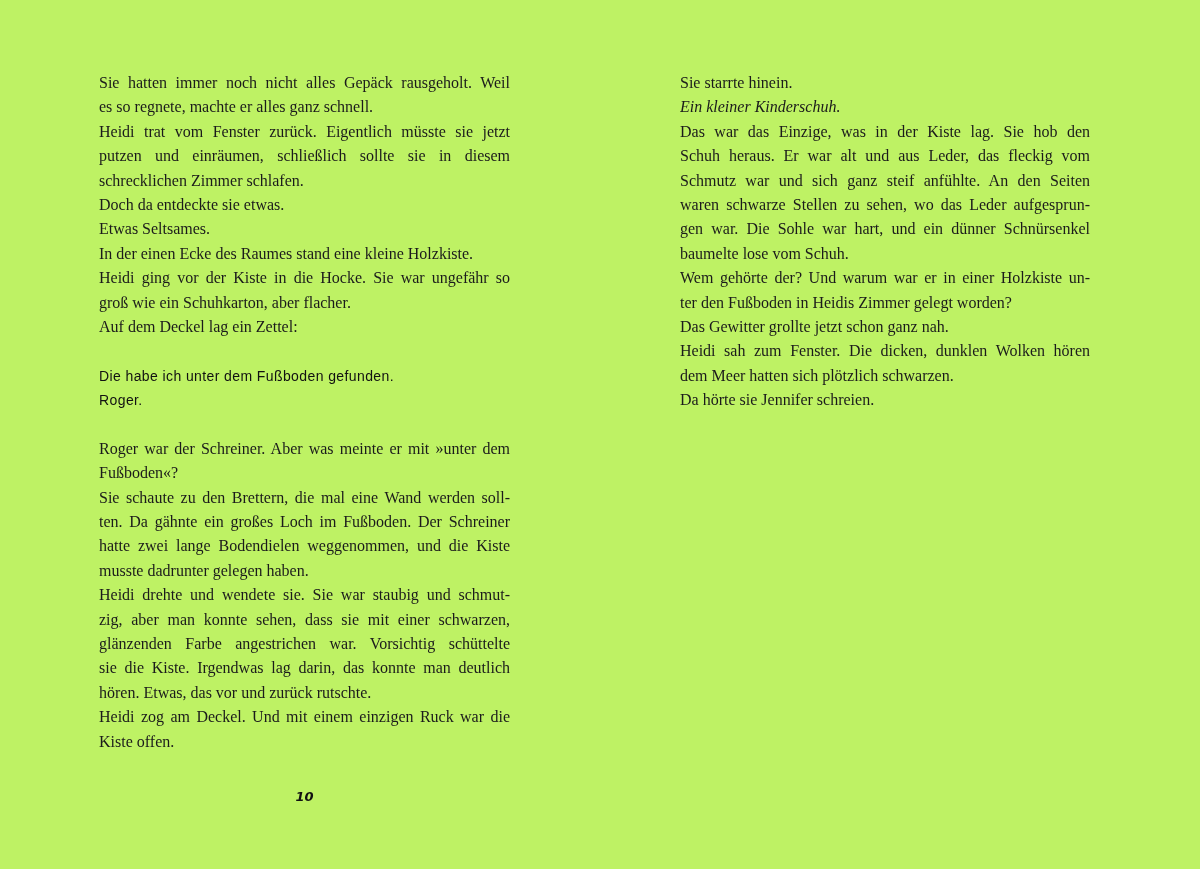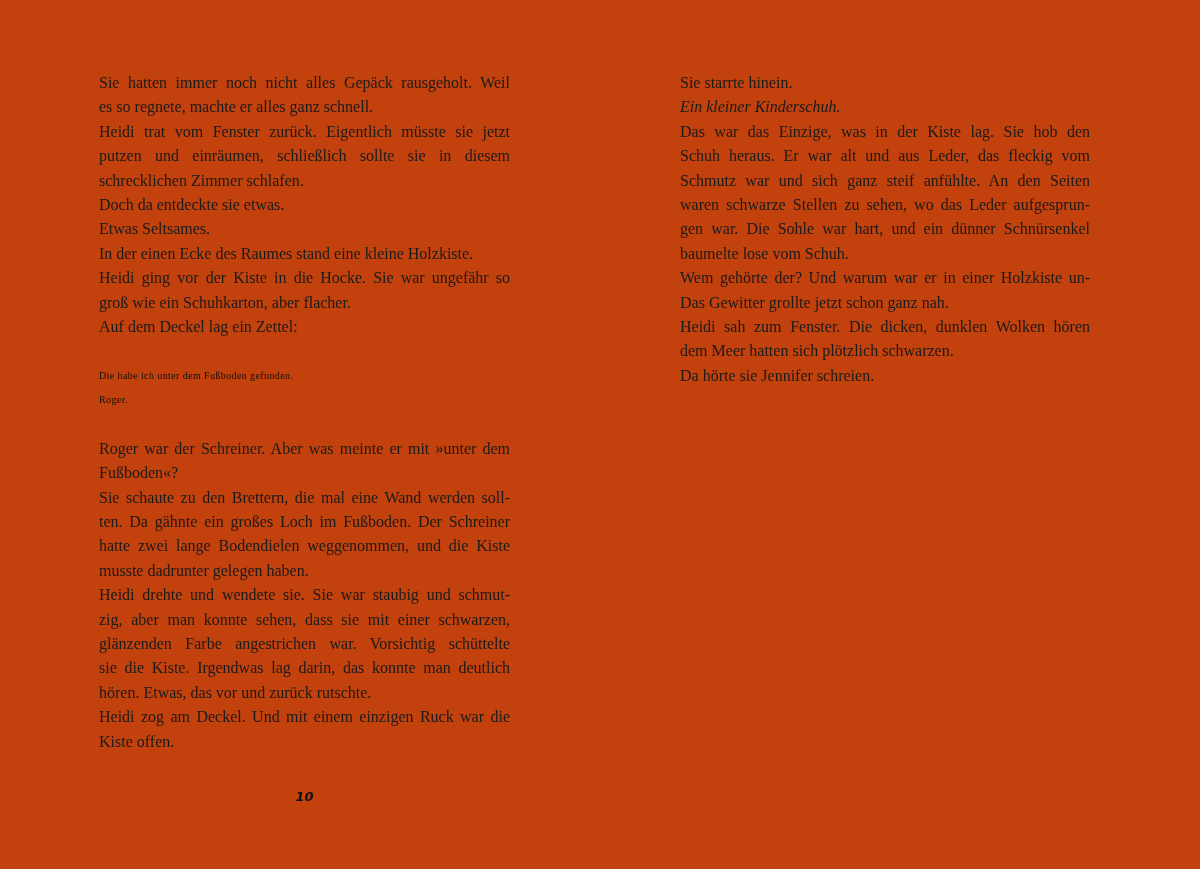--- a/index.html
+++ b/index.html
@@ -4,21 +4,21 @@
 <style>
   html, body {
     margin: 0;
     padding: 0;
     background: #ffffff;
   }
   .spread {
     position: relative;
     width: 1200px;
     height: 869px;
-    background: #c2410c;
+    background: #bef264;
     overflow: hidden;
   }
   .text-col {
     position: absolute;
     top: 71px;
   }
   .text-col.left  { left: 99px;  width: 411px; }
   .text-col.right { left: 680px; width: 410px; }
 
   .line {
@@ -31,22 +31,22 @@
     text-align: left;
   }
   .line.just {
     text-align: justify;
     text-align-last: justify;
   }
   .line.italic {
     font-style: italic;
   }
   .line.note {
-    font-family: Liberation Serif, serif;
-    font-size: 10px;
+    font-family: Liberation Sans, sans-serif;
+    font-size: 14px;
     letter-spacing: 0.4px;
     color: #111111;
   }
   .spacer {
     height: 24.4px;
   }
   .page-number {
     position: absolute;
     top: 789px;
     left: 99px;
@@ -97,20 +97,21 @@
   <div class="text-col right" id="right-col">
       <div class="line body">Sie starrte hinein.</div>
       <div class="line italic">Ein kleiner Kinderschuh.</div>
       <div class="line body just">Das war das Einzige, was in der Kiste lag. Sie hob den</div>
       <div class="line body just">Schuh heraus. Er war alt und aus Leder, das fleckig vom</div>
       <div class="line body just">Schmutz war und sich ganz steif anfühlte. An den Seiten</div>
       <div class="line body just">waren schwarze Stellen zu sehen, wo das Leder aufgesprun-</div>
       <div class="line body just">gen war. Die Sohle war hart, und ein dünner Schnürsenkel</div>
       <div class="line body">baumelte lose vom Schuh.</div>
       <div class="line body just">Wem gehörte der? Und warum war er in einer Holzkiste un-</div>
+      <div class="line body">ter den Fußboden in Heidis Zimmer gelegt worden?</div>
       <div class="line body">Das Gewitter grollte jetzt schon ganz nah.</div>
       <div class="line body just">Heidi sah zum Fenster. Die dicken, dunklen Wolken hören</div>
       <div class="line body">dem Meer hatten sich plötzlich schwarzen.</div>
       <div class="line body">Da hörte sie Jennifer schreien.</div>
     </div>
 
   <div class="page-number">10</div>
 </div>
 
 </body></html>

